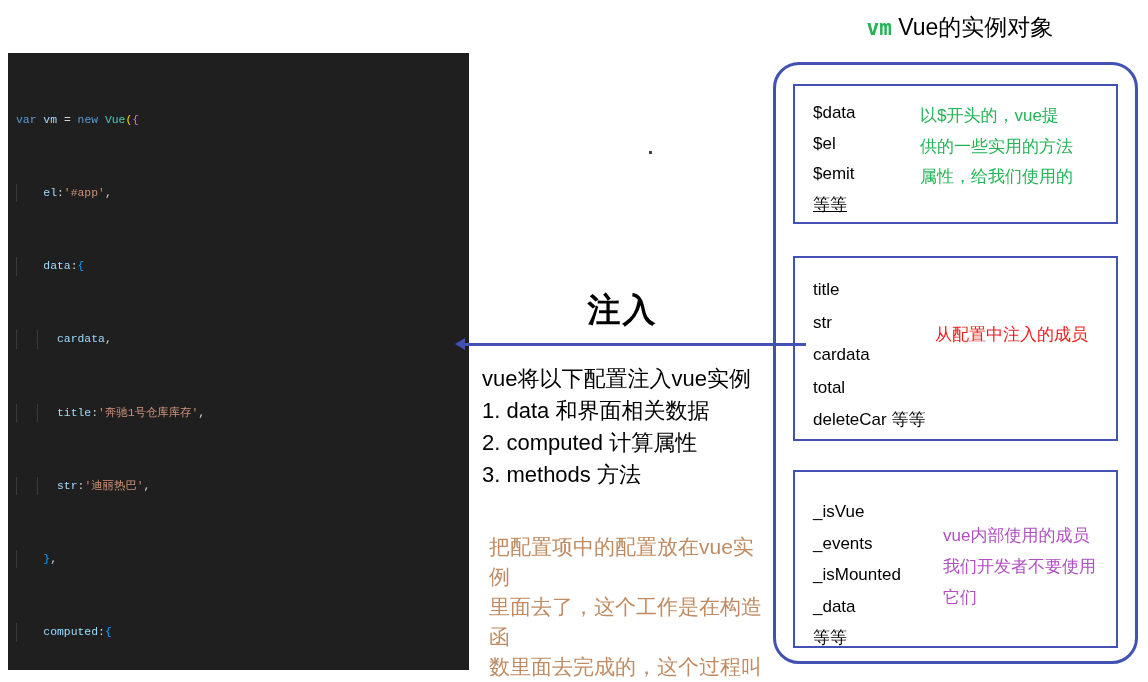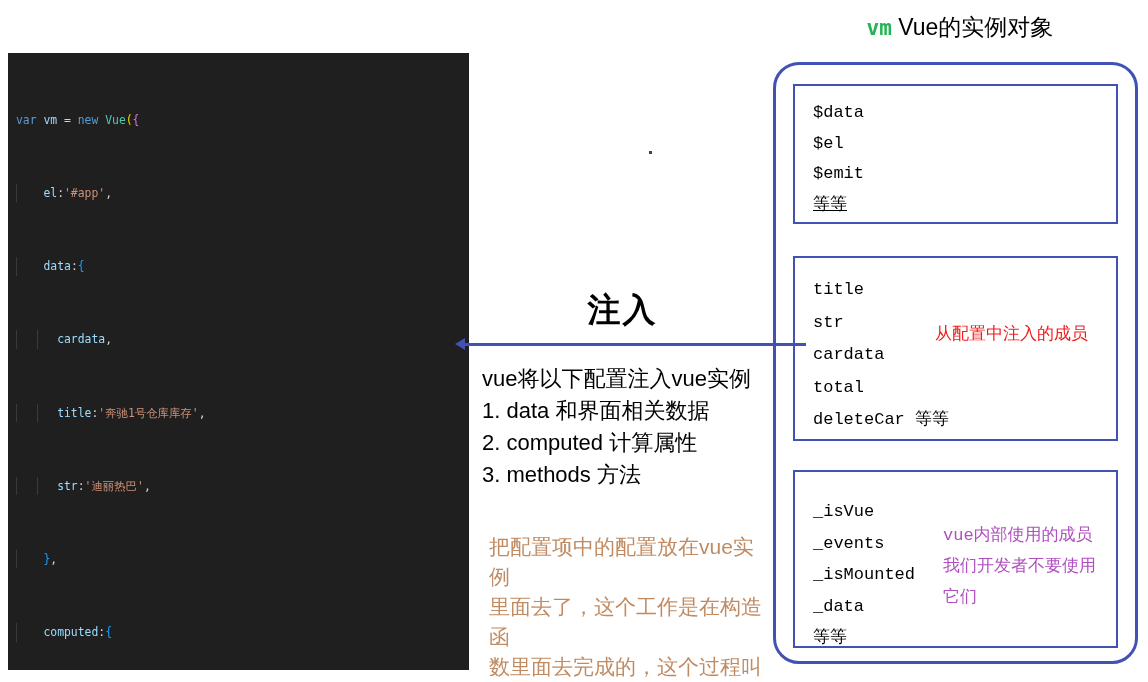--- a/index.html
+++ b/index.html
@@ -32,20 +32,21 @@
     width: 461px;
     font-family: "DejaVu Sans Mono", "Liberation Mono", monospace;
     font-size: 11.4px;
     line-height: 18.3px;
     white-space: pre;
   }
   .cl {
     height: 18.3px;
     position: relative;
     padding-left: 8px;
+    font-family: Liberation Mono, monospace;
   }
   
   .g {
     position: absolute;
     top: 0;
     width: 1px;
     height: 18.3px;
     background: #3a3a3a;
   }
   .g1 { left: 8px; }
@@ -145,21 +146,20 @@
     height: 602px;
     border: 3px solid #4152b3;
     border-radius: 26px;
     box-sizing: border-box;
   }
   .member-box {
     position: absolute;
     border: 2.5px solid #4152b3;
     box-sizing: border-box;
     background: transparent;
-    font-family: Liberation Mono, monospace;
   }
   #box-dollar { left: 793px; top: 84px;  width: 325px; height: 140px; }
   #box-config { left: 793px; top: 256px; width: 325px; height: 185px; }
   #box-private{ left: 793px; top: 470px; width: 325px; height: 178px; }
 
   .mb-names {
     position: absolute;
     left: 18px;
     top: 12px;
     font-size: 17px;
@@ -291,20 +291,25 @@
 </div>
 
 <div id="outer-round"></div>
 
 <div class="member-box" id="box-dollar">
   <div class="mb-names">
     <div>$data</div>
     <div>$el</div>
     <div>$emit</div>
     <div class="etc-u">等等</div>
+  </div>
+  <div class="mb-desc" id="desc-dollar">
+    <div>以$开头的，vue提</div>
+    <div>供的一些实用的方法</div>
+    <div>属性，给我们使用的</div>
   </div>
 </div>
 
 <div class="member-box" id="box-config">
   <div class="mb-names">
     <div>title</div>
     <div>str</div>
     <div>cardata</div>
     <div>total</div>
     <div>deleteCar 等等</div>

